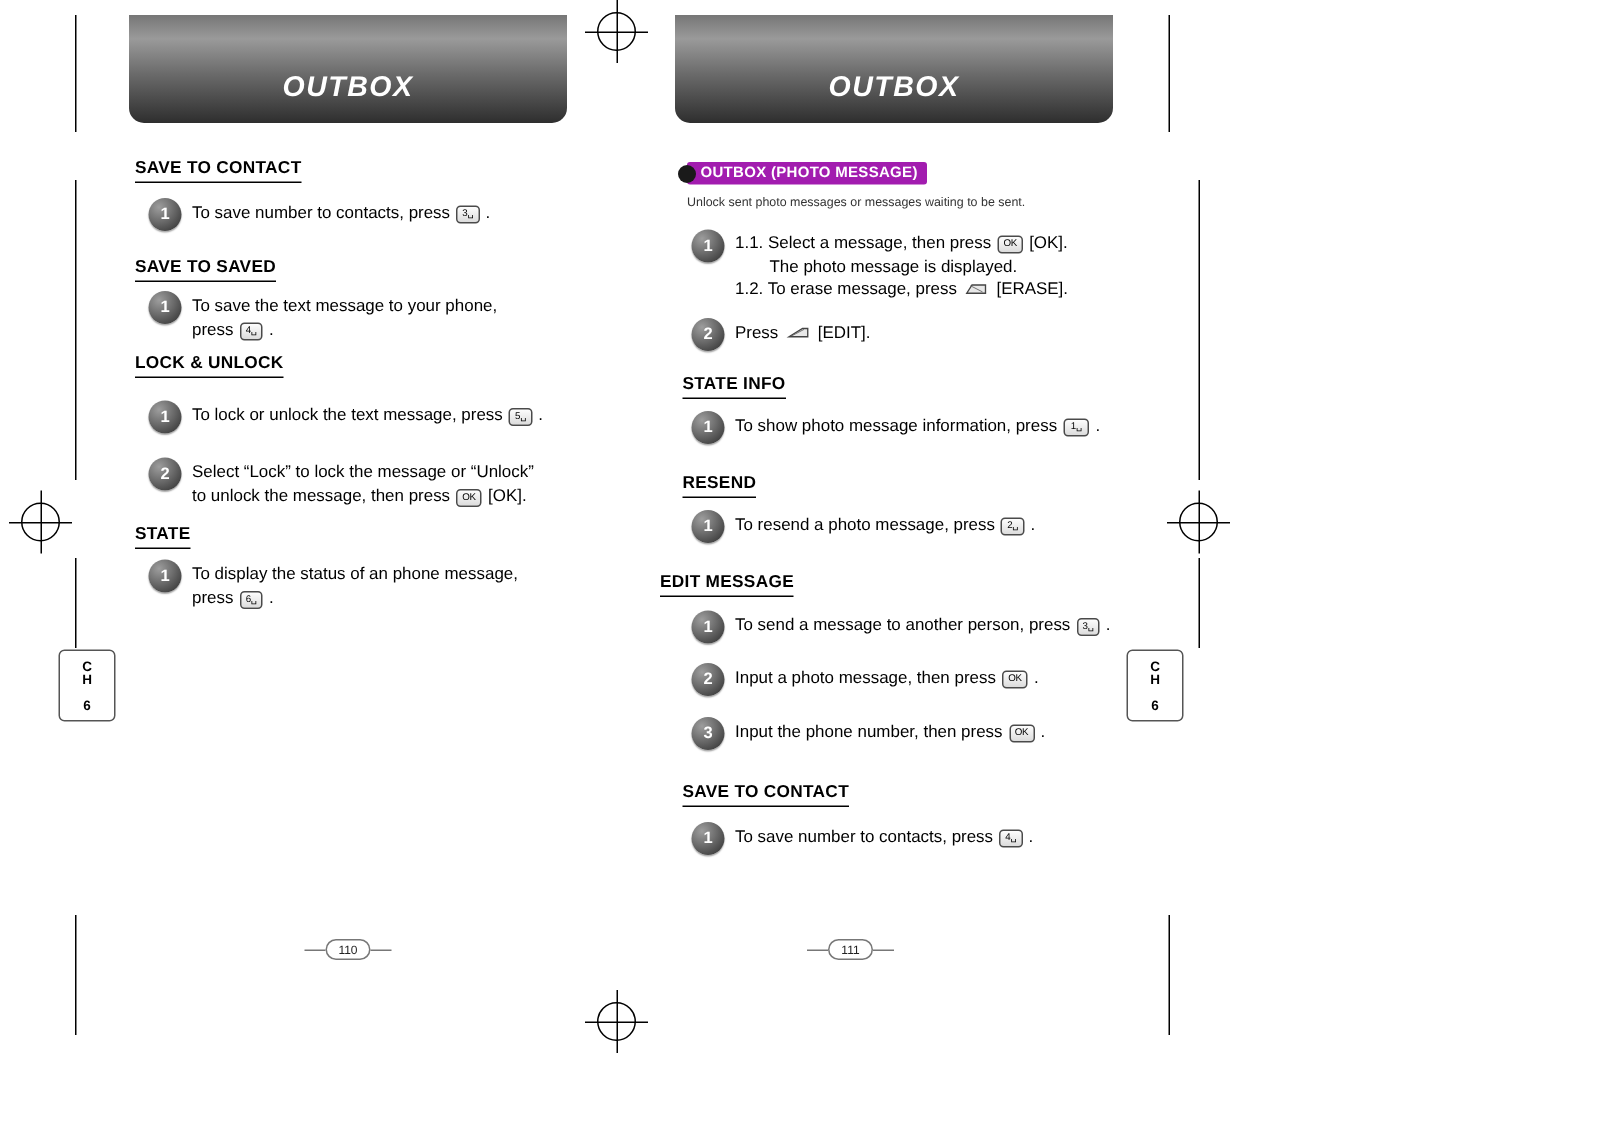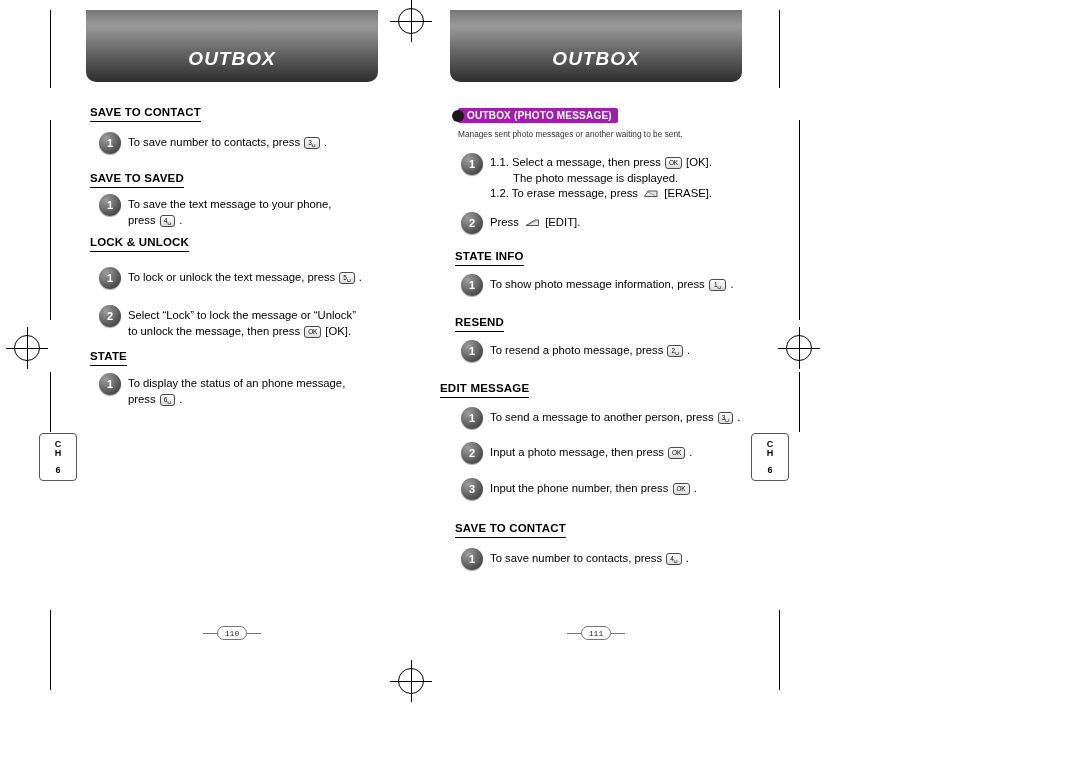--- a/index.html
+++ b/index.html
@@ -201,21 +201,20 @@
     width: 30px;
     height: 14px;
     border: 1px solid #777;
     border-radius: 7px;
     font-size: 8px;
     display: flex;
     align-items: center;
     justify-content: center;
     box-sizing: border-box;
     color: #222;
-    font-family: Liberation Mono, monospace;
   }
   .page-num::before, .page-num::after {
     content: "";
     position: absolute;
     top: 50%;
     width: 14px;
     height: 1px;
     background: #777;
   }
   .page-num::before { left: -15px; }
@@ -304,21 +303,21 @@
 <div class="page-num" style="left:217px; top:626px;">110</div>
 
 <div class="banner" style="left:450px; top:10px; width:292px;">
   <span class="banner-title">OUTBOX</span>
 </div>
 
 <div class="pill-head" style="left:452px; top:108px;">
   <span class="pill-dot"></span>
   <span class="pill-body">OUTBOX (PHOTO MESSAGE)</span>
 </div>
-<div class="sub-note" style="left:458px; top:129px;">Manages sent photo messages or another waiting to be sent.</div>
+<div class="sub-note" style="left:458px; top:129px;">Unlock sent photo messages or messages waiting to be sent.</div>
 
 <div class="step" style="left:461px; top:153px; width:300px;">
   <span class="step-badge">1</span>
   <span class="step-text indent-sub">
     <span>1.1. Select a message, then press</span>
     <span class="key"><span>OK</span></span>
     <span>[OK].</span><br>
     <span style="display:inline-block; padding-left:23px;">The photo message is displayed.</span><br>
     <span>1.2. To erase message, press</span>
     <span class="key-soft">
@@ -400,13 +399,13 @@
     <span>.</span>
   </span>
 </div>
 
 <div class="chapter-tab" style="left:751px; top:433px;">
   <span class="ch">C</span>
   <span class="ch">H</span>
   <span class="num">6</span>
 </div>
 
-<div class="page-num" style="left:581px; top:626px;text-align:center;">111</div>
+<div class="page-num" style="left:552px; top:626px;text-align:center;">111</div>
 
 </body></html>

